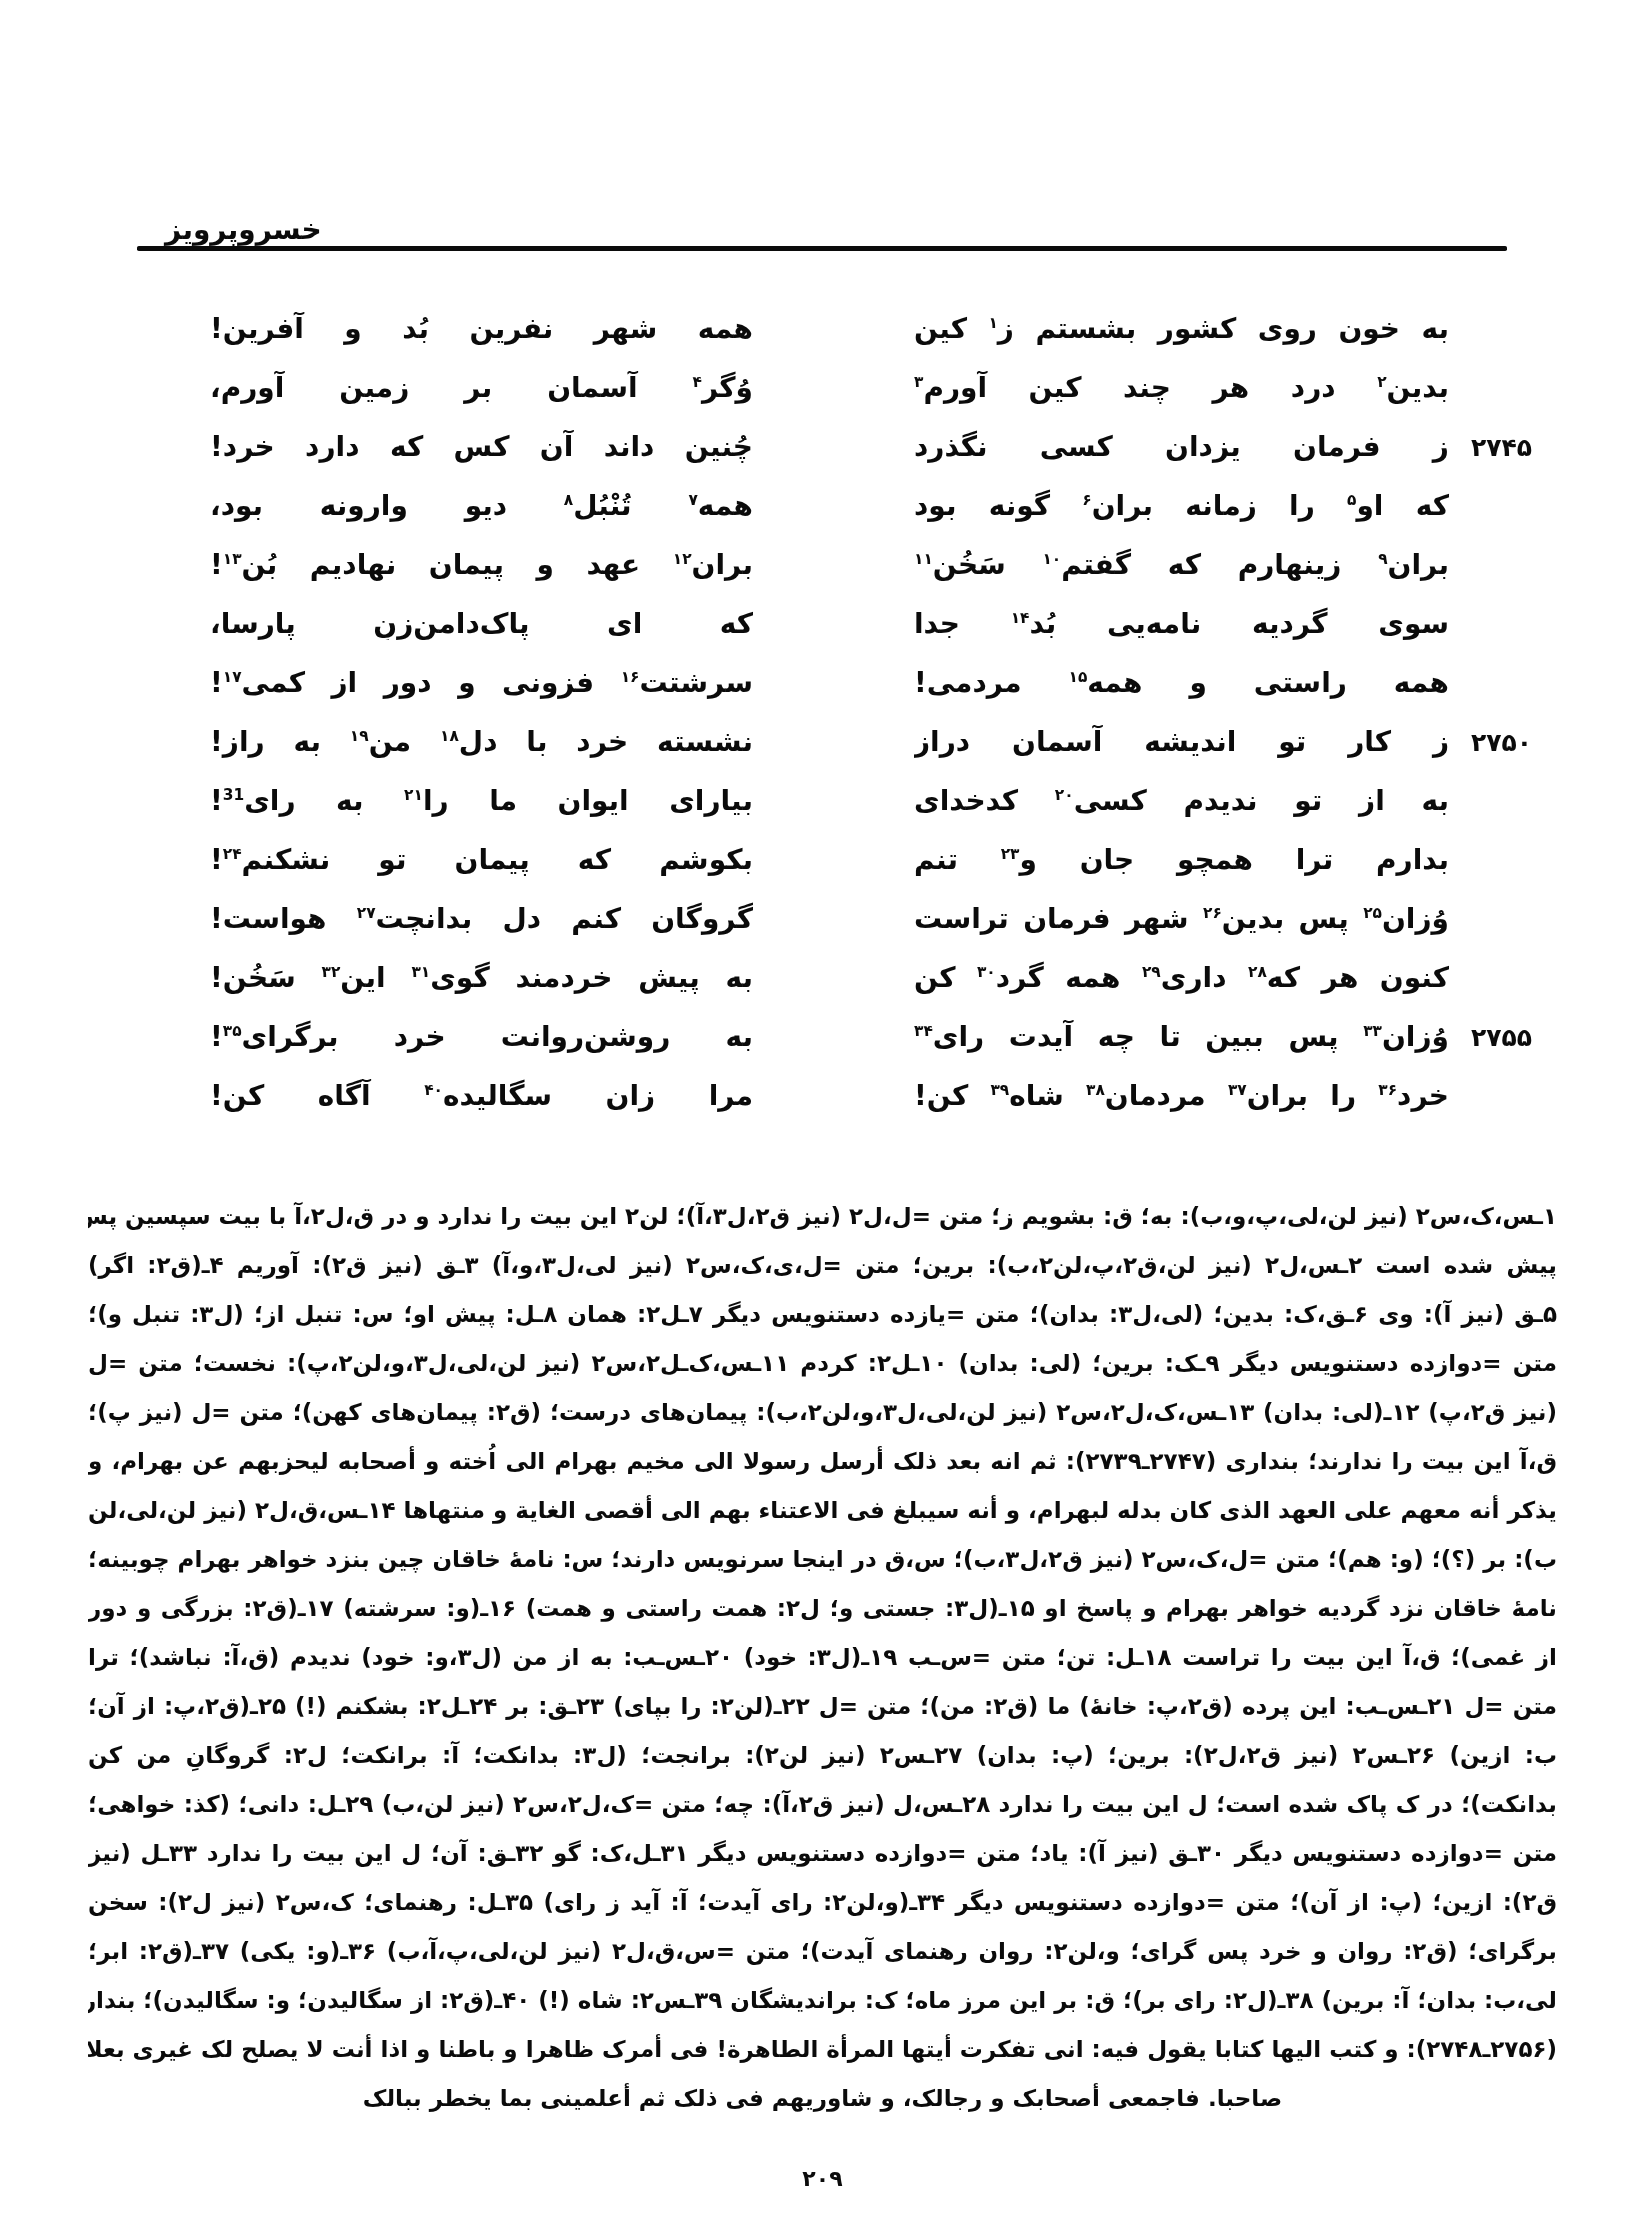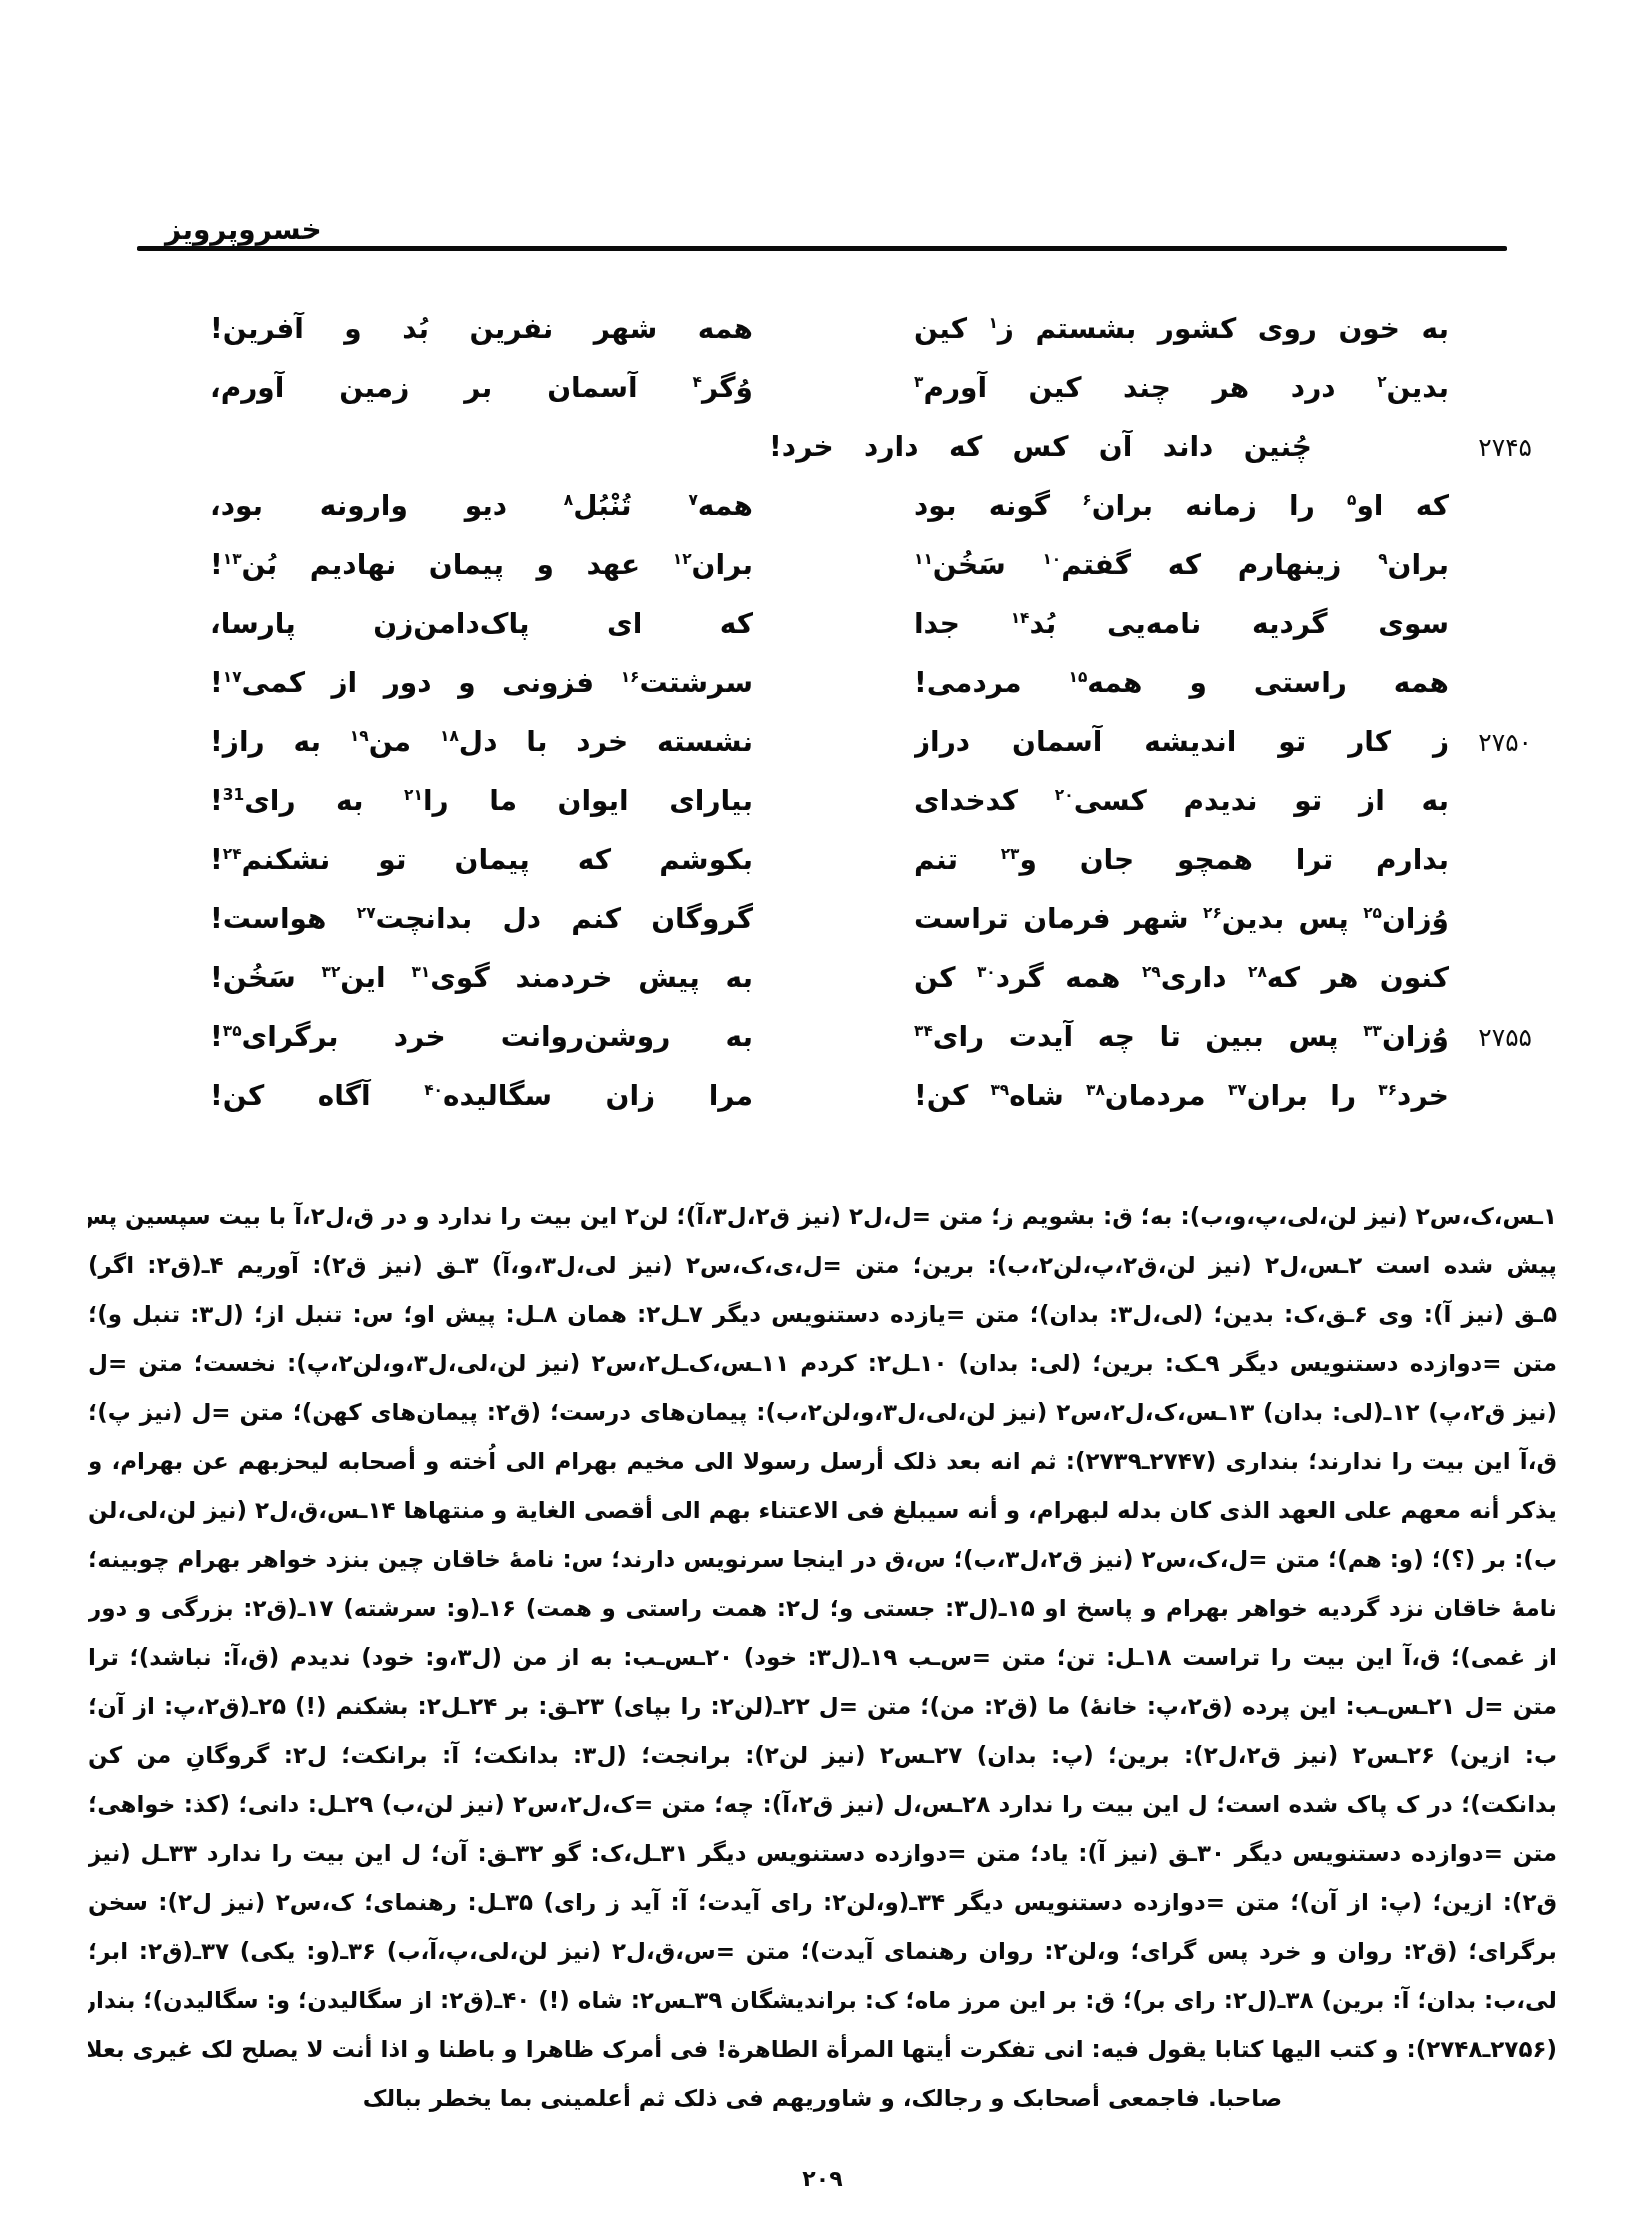--- a/index.html
+++ b/index.html
@@ -43,21 +43,21 @@
   .vrow{
     display:flex;
     direction:rtl;
     align-items:baseline;
     height:59px;
   }
   .vnum{
     width:83px;
     flex:0 0 83px;
     font-size:25px;
-    font-weight:normal;
+    font-weight:bold;
     text-align:right;
   }
   .hemi{
     font-size:28px;
     font-weight:bold;
     text-align:justify;
     text-align-last:justify;
     white-space:nowrap;
     overflow:hidden;
     margin-left:24px;
@@ -120,20 +120,21 @@
       <div class="hemi left">همه شهر نفرین بُد و آفرین!</div>
     </div>
     <div class="vrow">
       <div class="vnum"></div>
       <div class="hemi right">بدین<sup>۲</sup> درد هر چند کین آورم<sup>۳</sup></div>
       <div class="hemi-gap"></div>
       <div class="hemi left">وُگر<sup>۴</sup> آسمان بر زمین آورم،</div>
     </div>
     <div class="vrow">
       <div class="vnum">۲۷۴۵</div>
+      <div class="hemi right">ز فرمان یزدان کسی نگذرد</div>
       <div class="hemi-gap"></div>
       <div class="hemi left">چُنین داند آن کس که دارد خرد!</div>
     </div>
     <div class="vrow">
       <div class="vnum"></div>
       <div class="hemi right">که او<sup>۵</sup> را زمانه بران<sup>۶</sup> گونه بود</div>
       <div class="hemi-gap"></div>
       <div class="hemi left">همه<sup>۷</sup> تُنْبُل<sup>۸</sup> دیوِ وارونه بود،</div>
     </div>
     <div class="vrow">

